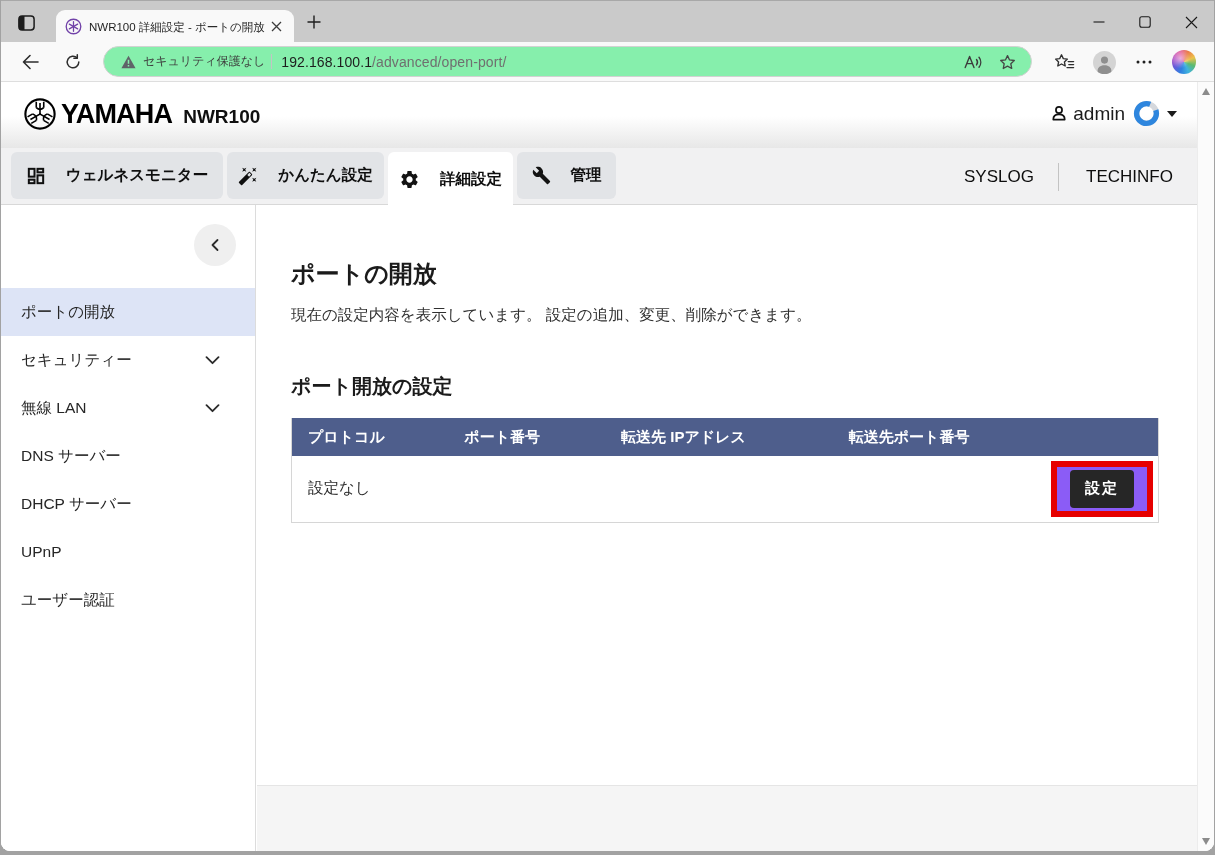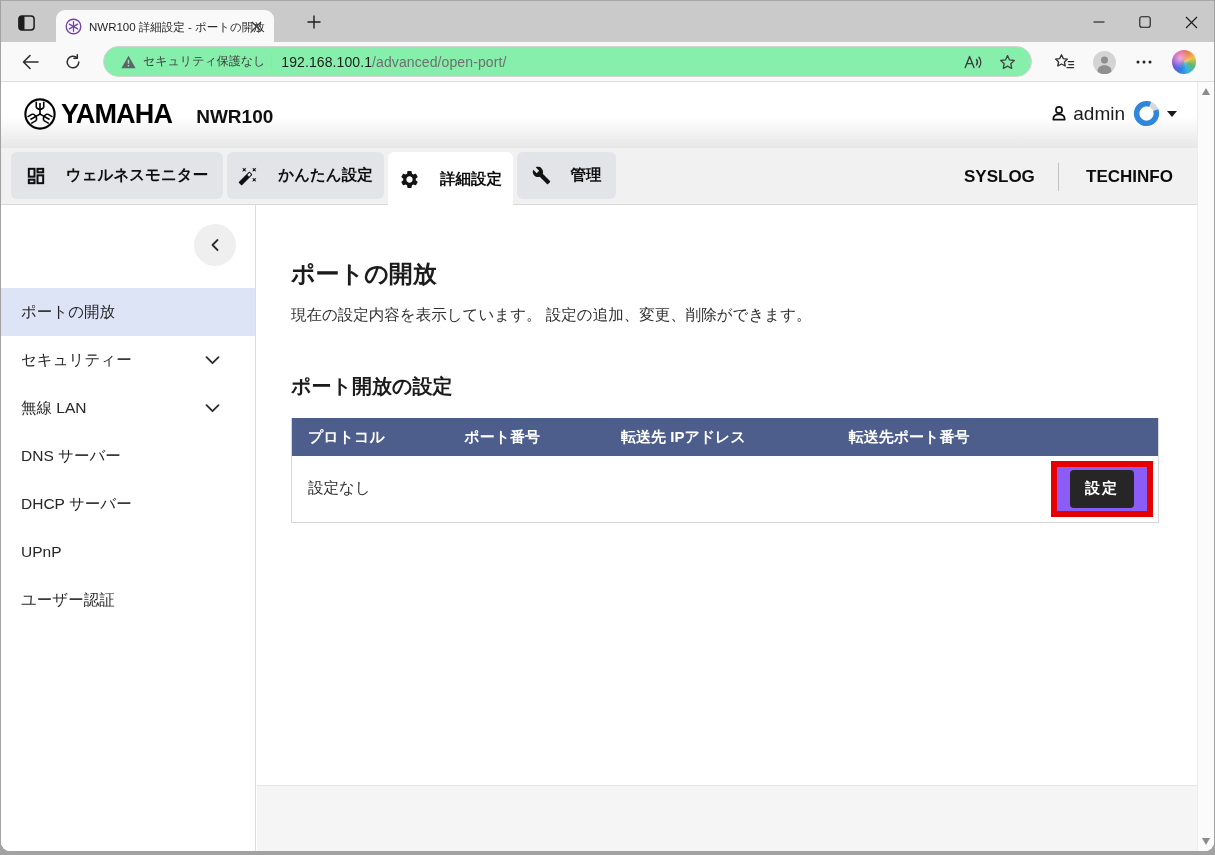--- a/index.html
+++ b/index.html
@@ -16,21 +16,21 @@
   
   .browser {
     position: absolute; left: 1px; top: 0; width: 1213px; height: 851px;
     background: #fff; border-radius: 0 0 9px 9px; overflow: hidden;
   }
 
   
   .tabbar { position: absolute; left: 0; top: 0; width: 100%; height: 42px; background: #cacaca; border-top: 1px solid #a8a8a8; }
   .tab-overview-btn { position: absolute; left: 13px; top: 12px; width: 24px; height: 20px;
     display: flex; align-items: center; justify-content: center; border-radius: 4px; }
-  .browser-tab { position: absolute; left: 55px; top: 9px; width: 218px; height: 33px;
+  .browser-tab { position: absolute; left: 55px; top: 9px; width: 238px; height: 33px;
     background: #f9f9f9; border-radius: 9px 9px 0 0; }
   .browser-tab .favicon { position: absolute; left: 9px; top: 8px; }
   .browser-tab .tab-title { position: absolute; left: 33px; top: 10px; font-size: 11.5px; color: #1f1f1f;
     white-space: nowrap; max-width: 186px; overflow: hidden; }
   .browser-tab .tab-close { position: absolute; right: 8px; top: 7px; width: 19px; height: 19px;
     display: flex; align-items: center; justify-content: center; border-radius: 4px; }
   .newtab-btn { position: absolute; left: 303px; top: 11px; width: 20px; height: 20px;
     display: flex; align-items: center; justify-content: center; border-radius: 4px; }
   .win-controls { position: absolute; right: 0; top: 0; height: 42px; display: flex; }
   .win-btn { width: 46px; height: 42px; display: flex; align-items: center; justify-content: center; }
@@ -63,38 +63,38 @@
   .page-scrollbar { position: absolute; right: 0; top: 0; width: 17px; height: 100%;
     background: #fbfbfb; border-left: 1px solid #ececec; }
   .sb-arrow { position: absolute; left: 4px; width: 0; height: 0; }
   .sb-up { top: 6px; border-left: 4.5px solid transparent; border-right: 4.5px solid transparent; border-bottom: 7px solid #8b8b8b; }
   .sb-down { bottom: 6px; border-left: 4.5px solid transparent; border-right: 4.5px solid transparent; border-top: 7px solid #8b8b8b; }
 
   .site-header { position: absolute; left: 0; top: 0; right: 17px; height: 66px;
     background: linear-gradient(180deg, #ffffff 0%, #ffffff 52%, #e7e7e7 100%); }
   .brand { position: absolute; left: 22px; top: 15px; display: flex; align-items: center; }
   .brand-text { font-size: 27px; font-weight: 800; letter-spacing: -0.8px; color: #000; margin-left: 4px; }
-  .brand-model { font-size: 19px; font-weight: 700; color: #101010; margin-left: 24px; margin-top: 6px; }
+  .brand-model { font-size: 19px; font-weight: 700; color: #101010; margin-left: 11px; margin-top: 6px; }
   .account { position: absolute; right: 20px; top: 18px; height: 27px; display: flex; align-items: center; }
   .account-name { font-size: 19px; color: #1b1b1b; margin: 0 8px 0 5px; }
   .account-caret { width: 0; height: 0; border-left: 5px solid transparent; border-right: 5px solid transparent;
     border-top: 6px solid #1b1b1b; margin-left: 7px; }
 
   .site-nav { position: absolute; left: 0; top: 66px; right: 17px; height: 57px;
     background: #f1f1f2; border-bottom: 1px solid #d8d8d8; }
   .app-tab { position: absolute; top: 4px; height: 47px; background: #e2e4e7; border-radius: 6px;
     display: flex; align-items: center; justify-content: center; gap: 20px;
     font-size: 15.5px; font-weight: 700; color: #0f0f0f; }
   .app-tab.active { background: #fff; height: 54px; border-radius: 6px 6px 0 0; z-index: 3; }
   .tab-wellness { left: 10px; width: 212px; }
   .tab-easy { left: 226px; width: 157px; }
   .tab-advanced { left: 387px; width: 125px; }
   .tab-admin { left: 516px; width: 99px; }
   .nav-link { position: absolute; top: 19px; height: 20px; line-height: 20px;
-    font-size: 17px; font-weight: 700; color: #0d0d0d; letter-spacing: 0px; }
+    font-size: 17px; font-weight: 400; color: #0d0d0d; letter-spacing: 0px; }
   .link-syslog { left: 963px; }
   .link-techinfo { left: 1085px; }
   .nav-link-sep { position: absolute; left: 1057px; top: 15px; width: 1px; height: 28px; background: #c3c3c3; }
 
   .content { position: absolute; left: 0; top: 123px; right: 17px; bottom: 0; }
 
   
   .sidebar { position: absolute; left: 0; top: 0; width: 255px; height: 100%;
     background: #fff; border-right: 1px solid #dcdcdc; }
   .collapse-btn { position: absolute; left: 193px; top: 19px; width: 42px; height: 42px;

